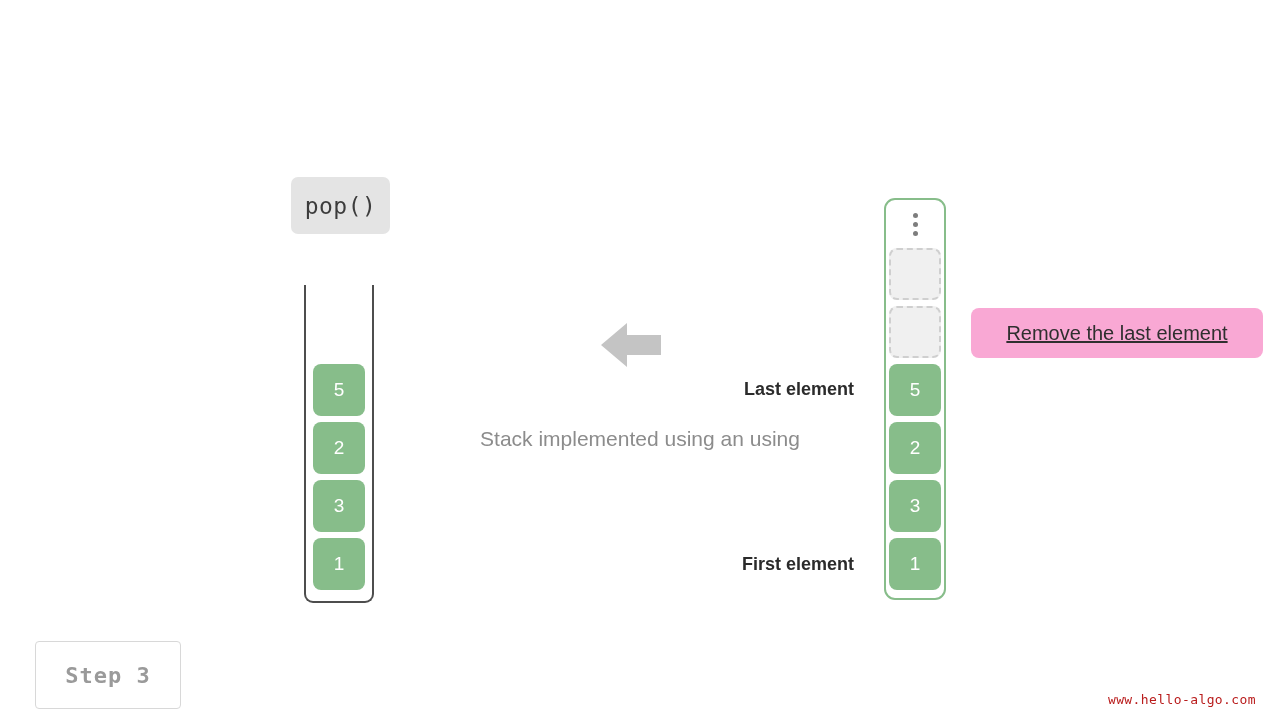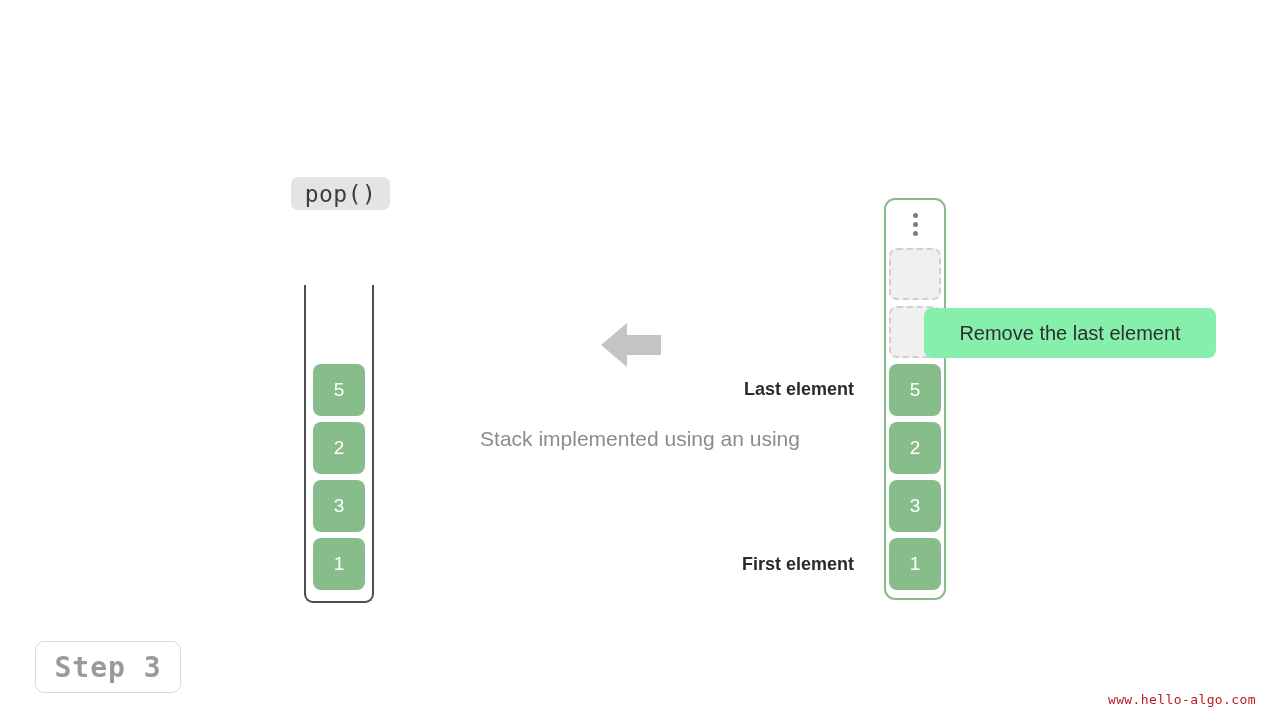--- a/index.html
+++ b/index.html
@@ -18,21 +18,21 @@
     position: absolute;
     inset: 0;
   }
 
   
   #op-label {
     position: absolute;
     left: 291px;
     top: 177px;
     width: 99px;
-    height: 33px;
+    height: 57px;
     background: #e4e4e4;
     border-radius: 7px;
     display: flex;
     align-items: center;
     justify-content: center;
     font-family: "DejaVu Sans Mono", "Liberation Mono", monospace;
     font-size: 23px;
     color: #3c3c3c;
     letter-spacing: 0.5px;
   }
@@ -162,50 +162,51 @@
     height: 52px;
     background: #f0f0f0;
     border: 2px dashed #cfcfcf;
     border-radius: 8px;
     box-sizing: border-box;
   }
 
   
   #tooltip {
     position: absolute;
-    left: 924px;
+    left: 971px;
     top: 308px;
     width: 292px;
     height: 50px;
-    background: #86efac;
+    background: #f9a8d4;
     border-radius: 8px;
     display: flex;
     align-items: center;
     justify-content: center;
     font-size: 20px;
     color: #2f2f2f;
     white-space: nowrap;
+    text-decoration: underline;
   }
 
   
   #step-badge {
     position: absolute;
     left: 35px;
     top: 641px;
     width: 146px;
-    height: 52px;
+    height: 68px;
     background: #ffffff;
     border: 1px solid #d8d8d8;
-    border-radius: 9px;
+    border-radius: 4px;
     box-sizing: border-box;
     display: flex;
     align-items: center;
     justify-content: center;
     font-family: "DejaVu Sans Mono", "Liberation Mono", monospace;
-    font-size: 28px;
+    font-size: 22px;
     font-weight: bold;
     color: #9a9a9a;
     letter-spacing: 1px;
   }
 
   
   #watermark {
     position: absolute;
     right: 24px;
     bottom: 13px;

